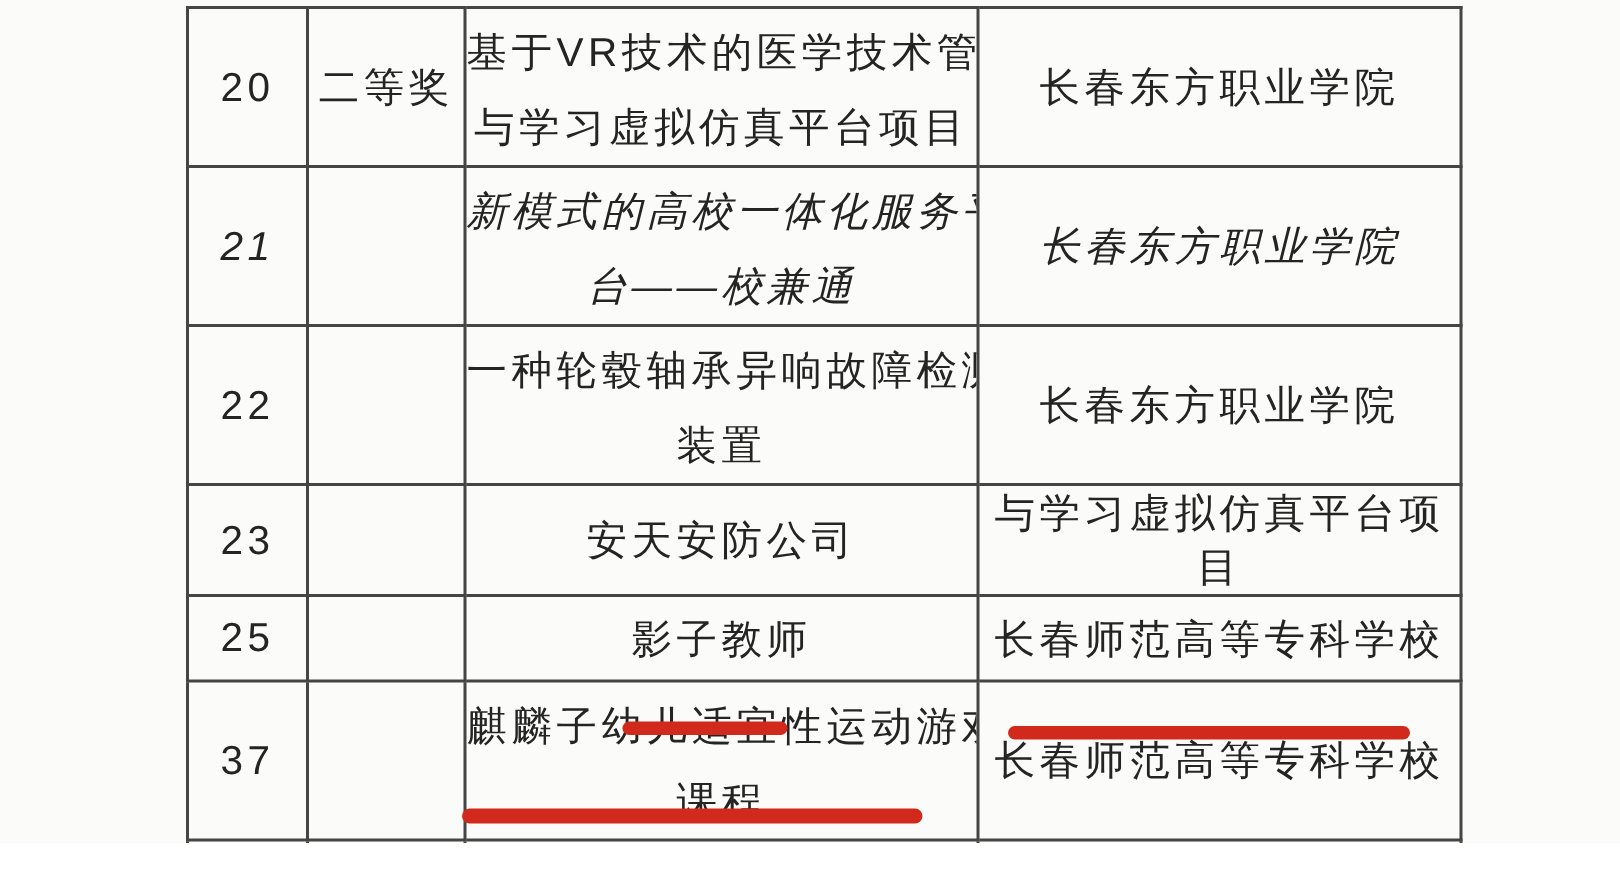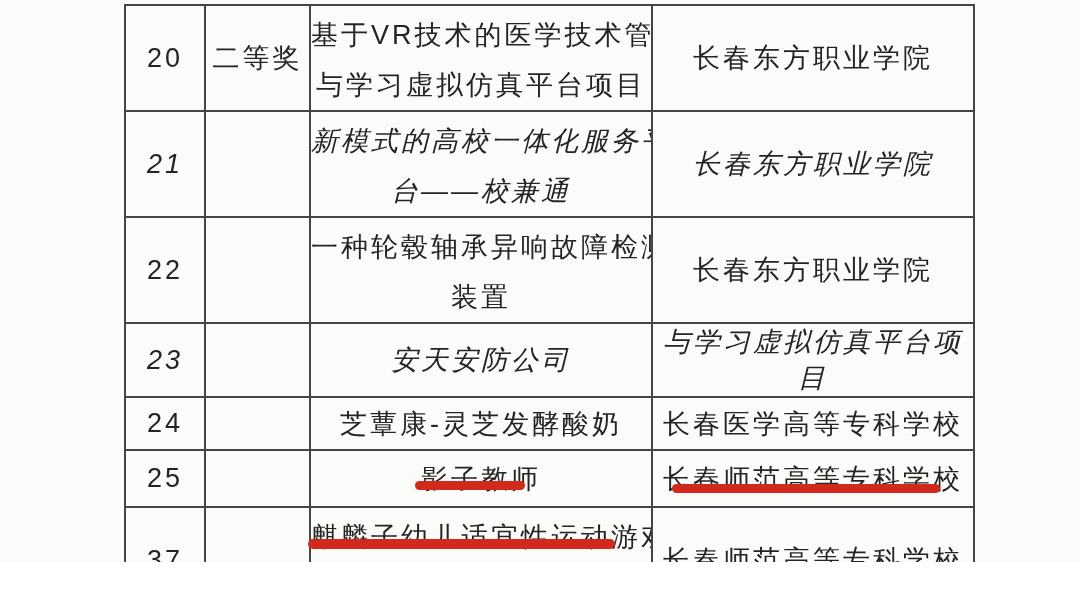--- a/index.html
+++ b/index.html
@@ -87,37 +87,28 @@
     </tr>
     <tr class="r-two" style="height:103px;margin-top:39px;">
       <td class="c-no">22</td>
       <td class="c-award"></td>
       <td class="c-project">
         <div class="pline">一种轮毂轴承异响故障检测</div>
         <div class="pline">装置</div>
       </td>
       <td class="c-school">长春东方职业学院</td>
     </tr>
-    <tr style="height:55px;font-style:italic;">
+    <tr style="height:55px;">
       <td class="c-no">23</td>
       <td class="c-award"></td>
       <td class="c-project">
         <div class="pline">安天安防公司</div>
         <div class="pline"></div>
       </td>
       <td class="c-school">与学习虚拟仿真平台项目</td>
-    </tr>
-    <tr style="height:53px;">
-      <td class="c-no">24</td>
-      <td class="c-award"></td>
-      <td class="c-project">
-        <div class="pline">芝蕈康-灵芝发酵酸奶</div>
-        <div class="pline"></div>
-      </td>
-      <td class="c-school">长春医学高等专科学校</td>
     </tr>
     <tr style="height:57px;margin-top:20px;">
       <td class="c-no">25</td>
       <td class="c-award"></td>
       <td class="c-project">
         <div class="pline">影子教师</div>
         <div class="pline"></div>
       </td>
       <td class="c-school">长春师范高等专科学校</td>
     </tr>

